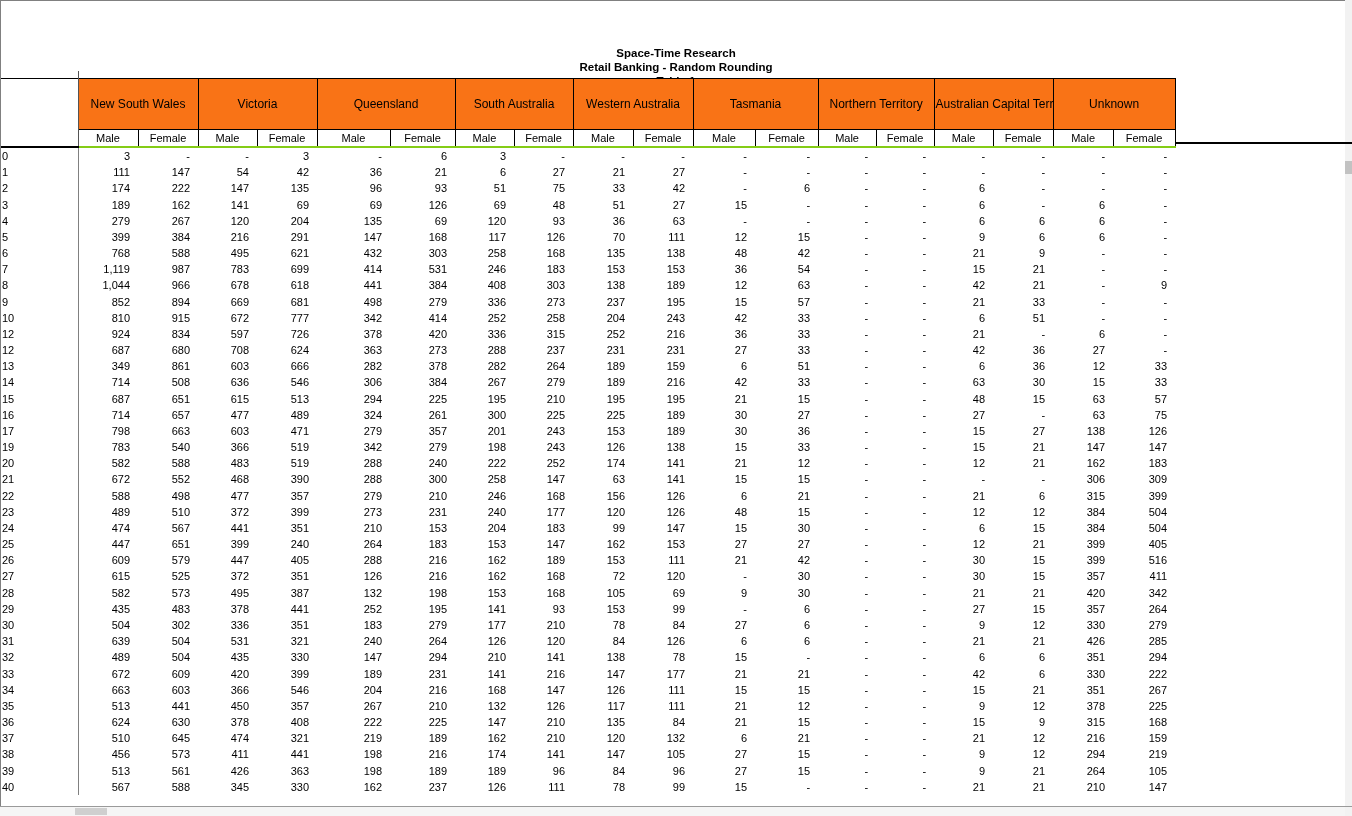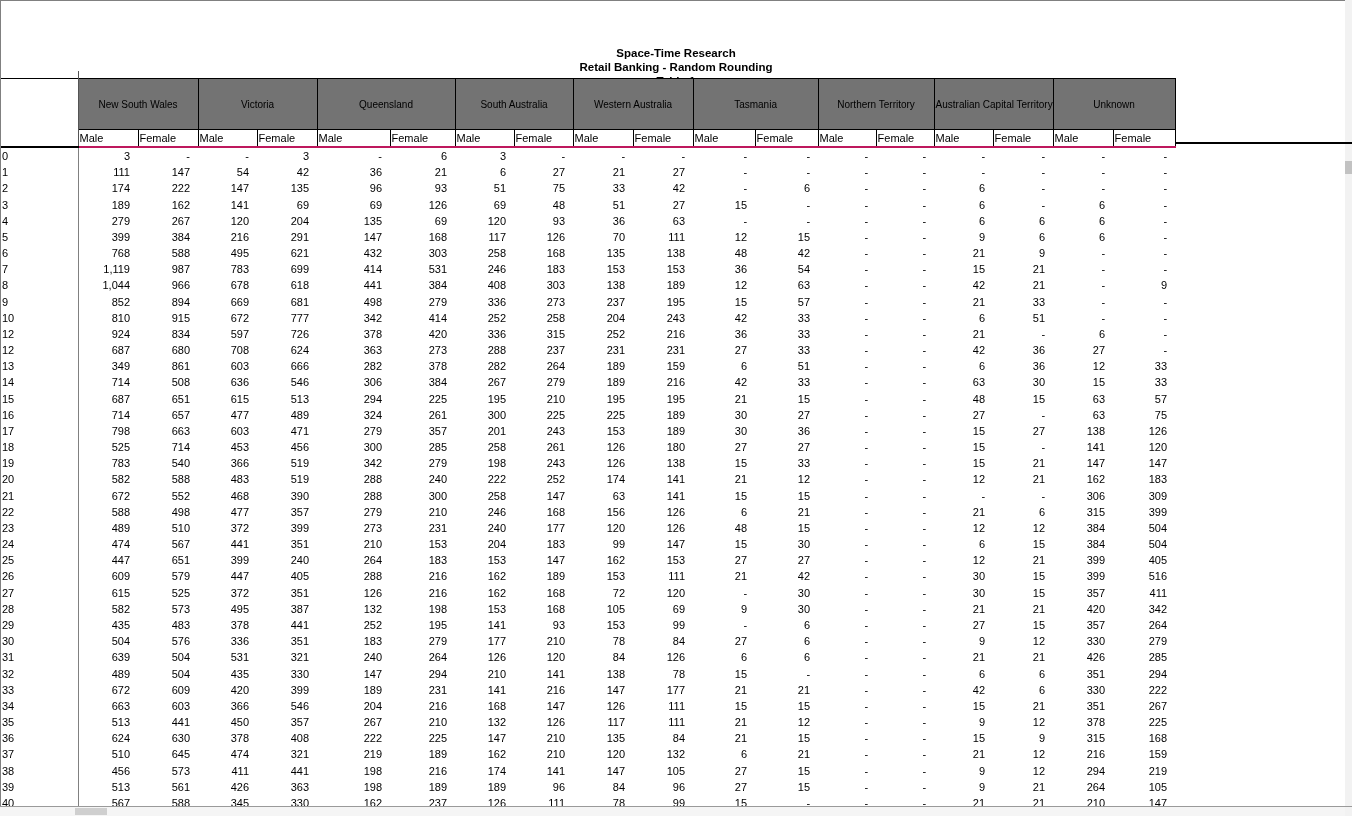--- a/index.html
+++ b/index.html
@@ -4,25 +4,25 @@
 <style>
   html,body{margin:0;padding:0;background:#fff;}
   .page{position:relative;width:1352px;height:816px;background:#ffffff;
         font-family:"Liberation Sans",sans-serif;overflow:hidden;color:#000;}
   .titles{position:absolute;top:3px;left:0;width:1352px;text-align:center;
           font-weight:bold;font-size:11.5px;line-height:13.9px;margin-top:44px;}
   table.grid{position:absolute;left:0;top:78px;width:1175px;
              border-collapse:collapse;table-layout:fixed;background:#fff;}
   .grid th,.grid td{margin:0;overflow:hidden;white-space:nowrap;font-weight:normal;}
   th.area{border:1px solid #000;height:48px;text-align:center;vertical-align:middle;
-          font-size:10px;line-height:13px;background:#737373;}
+          font-size:12px;line-height:13px;background:#f97316;}
   th.stub-h1{border-top:1px solid #000;border-right:1px solid #545454;}
   th.stub-h2{border-right:1px solid #545454;border-bottom:2px solid #000;}
-  th.gender{border-left:1px solid #000;border-right:1px solid #000;border-bottom:2px solid #be185d;
-            height:14px;text-align:left;vertical-align:middle;font-size:11px;}
+  th.gender{border-left:1px solid #000;border-right:1px solid #000;border-bottom:2px solid #84cc16;
+            height:14px;text-align:center;vertical-align:middle;font-size:11px;}
   tbody th,tbody td{height:16.17px;line-height:16.17px;font-size:11px;padding:0;}
   th.age{text-align:left;padding-left:2px;border-right:1px solid #808080;}
   td.num{text-align:right;padding-right:8px;}
   .line{position:absolute;background:#808080;}
   .top-line{left:0;top:0;width:1352px;height:1px;}
   .left-line{left:0;top:0;width:1px;height:807px;}
   .stub-tick{left:78px;top:71px;width:1px;height:7px;background:#545454;position:absolute;}
   .thick-ext{position:absolute;left:1175px;top:142px;width:177px;height:2px;background:#000;z-index:3;}
   .bottom-line{left:0;top:806px;width:1352px;height:1px;background:#9a9a9a;z-index:3;}
   .hscroll{position:absolute;left:0;top:807px;width:1345px;height:9px;background:#f5f5f5;z-index:2;}
@@ -472,41 +472,20 @@
           <td class="num">30</td>
           <td class="num">36</td>
           <td class="num">-</td>
           <td class="num">-</td>
           <td class="num">15</td>
           <td class="num">27</td>
           <td class="num">138</td>
           <td class="num">126</td>
         </tr>
         <tr>
-          <th class="age">18</th>
-          <td class="num">525</td>
-          <td class="num">714</td>
-          <td class="num">453</td>
-          <td class="num">456</td>
-          <td class="num">300</td>
-          <td class="num">285</td>
-          <td class="num">258</td>
-          <td class="num">261</td>
-          <td class="num">126</td>
-          <td class="num">180</td>
-          <td class="num">27</td>
-          <td class="num">27</td>
-          <td class="num">-</td>
-          <td class="num">-</td>
-          <td class="num">15</td>
-          <td class="num">-</td>
-          <td class="num">141</td>
-          <td class="num">120</td>
-        </tr>
-        <tr>
           <th class="age">19</th>
           <td class="num">783</td>
           <td class="num">540</td>
           <td class="num">366</td>
           <td class="num">519</td>
           <td class="num">342</td>
           <td class="num">279</td>
           <td class="num">198</td>
           <td class="num">243</td>
           <td class="num">126</td>
@@ -726,21 +705,21 @@
           <td class="num">-</td>
           <td class="num">-</td>
           <td class="num">27</td>
           <td class="num">15</td>
           <td class="num">357</td>
           <td class="num">264</td>
         </tr>
         <tr>
           <th class="age">30</th>
           <td class="num">504</td>
-          <td class="num">576</td>
+          <td class="num">302</td>
           <td class="num">336</td>
           <td class="num">351</td>
           <td class="num">183</td>
           <td class="num">279</td>
           <td class="num">177</td>
           <td class="num">210</td>
           <td class="num">78</td>
           <td class="num">84</td>
           <td class="num">27</td>
           <td class="num">6</td>

